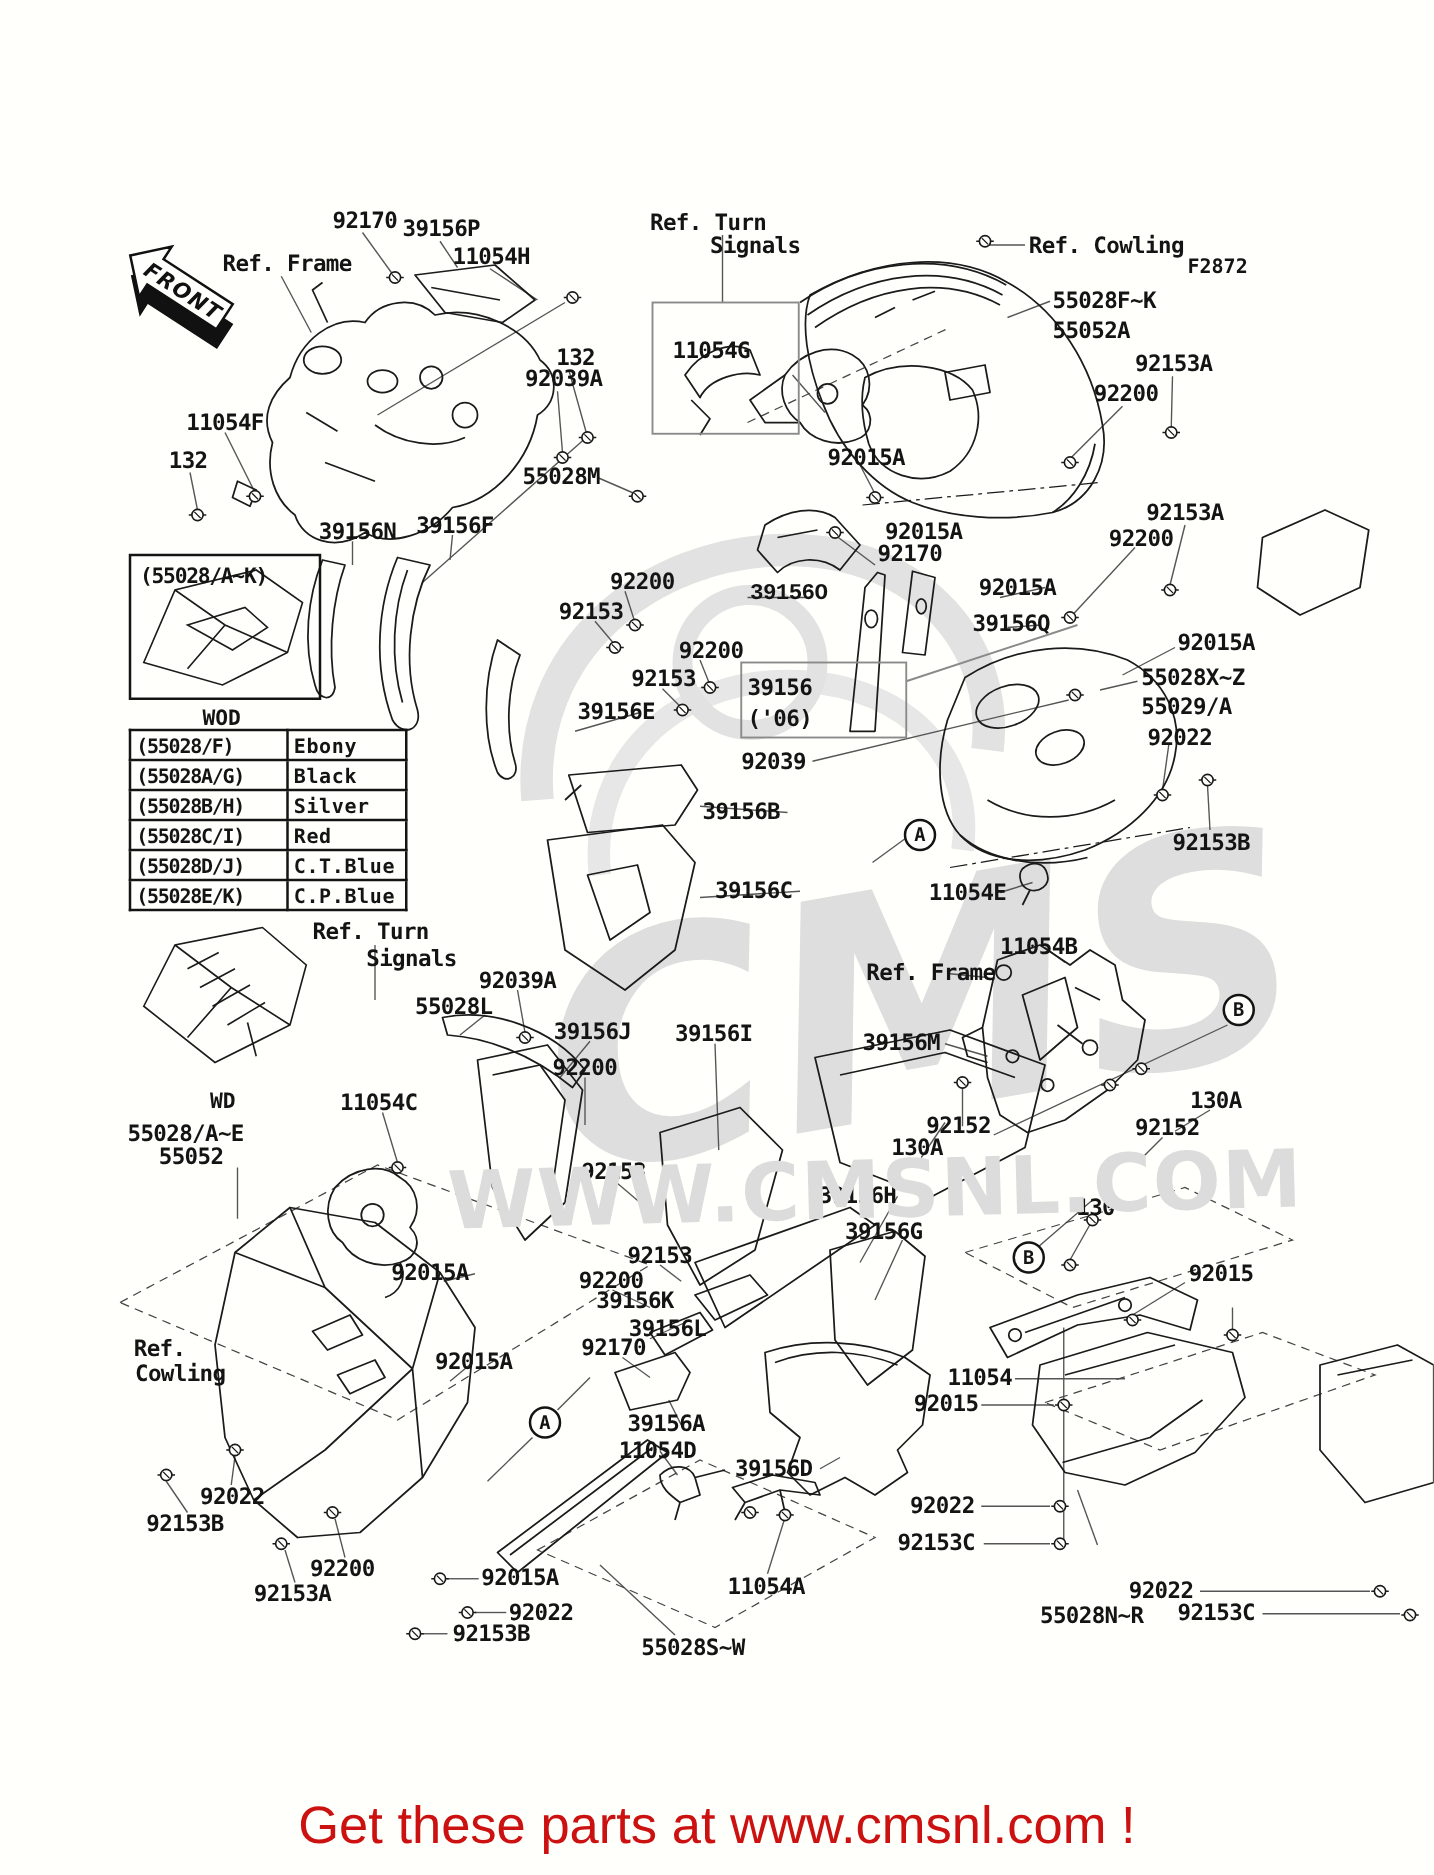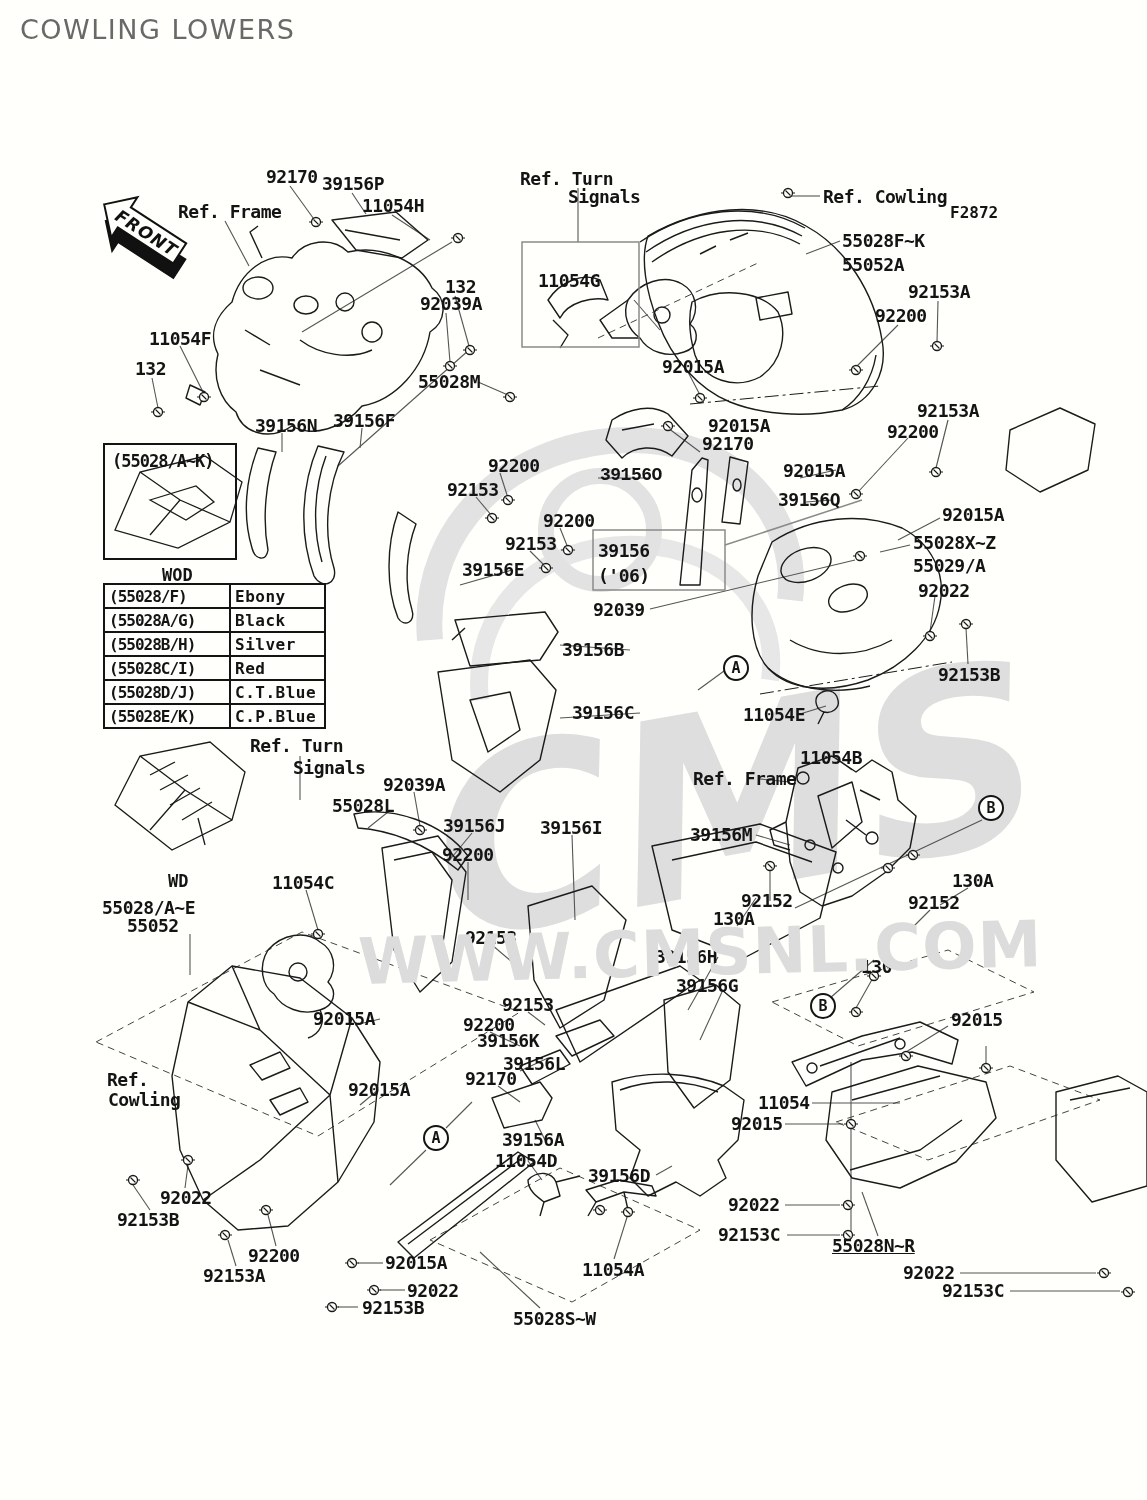--- a/index.html
+++ b/index.html
@@ -345,21 +345,20 @@
 
     <g stroke="#1b1b1b" stroke-width="1.3" fill="none">
       <path d="M115,530 L140,472 L205,456 L242,482 L230,522 L178,548 Z M140,472 L180,500 L230,522 M180,500 L150,535"></path>
       <path d="M150,500 L196,486 L214,502 L186,520 Z"></path>
       <path d="M115,805 L140,756 L210,742 L245,772 L232,820 L172,850 Z M140,756 L185,790 L232,820 M185,790 L150,830"></path>
       <path d="M150,775 L175,762 M160,790 L188,775 M170,805 L200,788 M182,820 L212,802"></path>
       <line x1="205" y1="845" x2="198" y2="818"></line>
     </g>
   </svg>
 
-  <div class="page-title">COWLING LOWERS</div>
   <div class="fig-code" style="left:950px;top:173px;margin-top:30px;">F2872</div>
 
   <div id="labels">
       <span class="plabel" style="left: 266px; top: 168px;">92170</span>
       <span class="plabel" style="left: 322px; top: 175px;">39156P</span>
       <span class="plabel" style="left: 362px; top: 197px;">11054H</span>
       <span class="plabel" style="left: 178px; top: 203px;">Ref. Frame</span>
       <span class="plabel" style="left: 520px; top: 170px;">Ref. Turn</span>
       <span class="plabel" style="left: 568px; top: 188px;">Signals</span>
       <span class="plabel" style="left: 823px; top: 188px;">Ref. Cowling</span>
@@ -439,33 +438,33 @@
       <span class="plabel" style="left: 362px; top: 1299px;">92153B</span>
       <span class="plabel" style="left: 502px; top: 1131px;">39156A</span>
       <span class="plabel" style="left: 495px; top: 1152px;">11054D</span>
       <span class="plabel" style="left: 588px; top: 1167px;">39156D</span>
       <span class="plabel" style="left: 582px; top: 1261px;">11054A</span>
       <span class="plabel" style="left: 513px; top: 1310px;">55028S~W</span>
       <span class="plabel" style="left: 758px; top: 1094px;">11054</span>
       <span class="plabel" style="left: 731px; top: 1115px;">92015</span>
       <span class="plabel" style="left: 728px; top: 1196px;">92022</span>
       <span class="plabel" style="left: 718px; top: 1226px;">92153C</span>
-      <span class="plabel" style="left: 832px; top: 1237px; text-decoration: underline;">55028N~R</span>
+      <span class="plabel" style="left: 832px; top: 1284px;">55028N~R</span>
       <span class="plabel" style="left: 903px; top: 1264px;">92022</span>
       <span class="plabel" style="left: 942px; top: 1282px;">92153C</span>
     </div>
 
   <div id="callouts">
       <div class="callout" style="left: 723px; top: 655px;">A</div>
       <div class="callout" style="left: 978px; top: 795px;">B</div>
       <div class="callout" style="left: 810px; top: 993px;">B</div>
       <div class="callout" style="left: 423px; top: 1125px;">A</div>
     </div>
 
-  <div class="inset-box" style="left:103px;top:443px;width:134px;height:117px;">
+  <div class="inset-box" style="left:103px;top:443px;width:154px;height:117px;">
     <div class="inset-caption">(55028/A~K)</div>
   </div>
   <div class="inset-code" style="left:162px;top:565px;">WOD</div>
 
   <div class="inset-code" style="left:168px;top:871px;">WD</div>
 
   <table class="colors">
     <tbody id="color-rows">
         <tr>
           <td style="width: 118px;">(55028/F)</td>
@@ -487,15 +486,16 @@
           <td style="width: 118px;">(55028D/J)</td>
           <td class="c2">C.T.Blue</td>
         </tr>
         <tr>
           <td style="width: 118px;">(55028E/K)</td>
           <td class="c2">C.P.Blue</td>
         </tr>
       </tbody>
   </table>
 
+  <div class="banner">Get these parts at www.cmsnl.com !</div>
 
   <div class="wm-url">WWW.CMSNL.COM</div>
 </div>
 
 </body></html>

